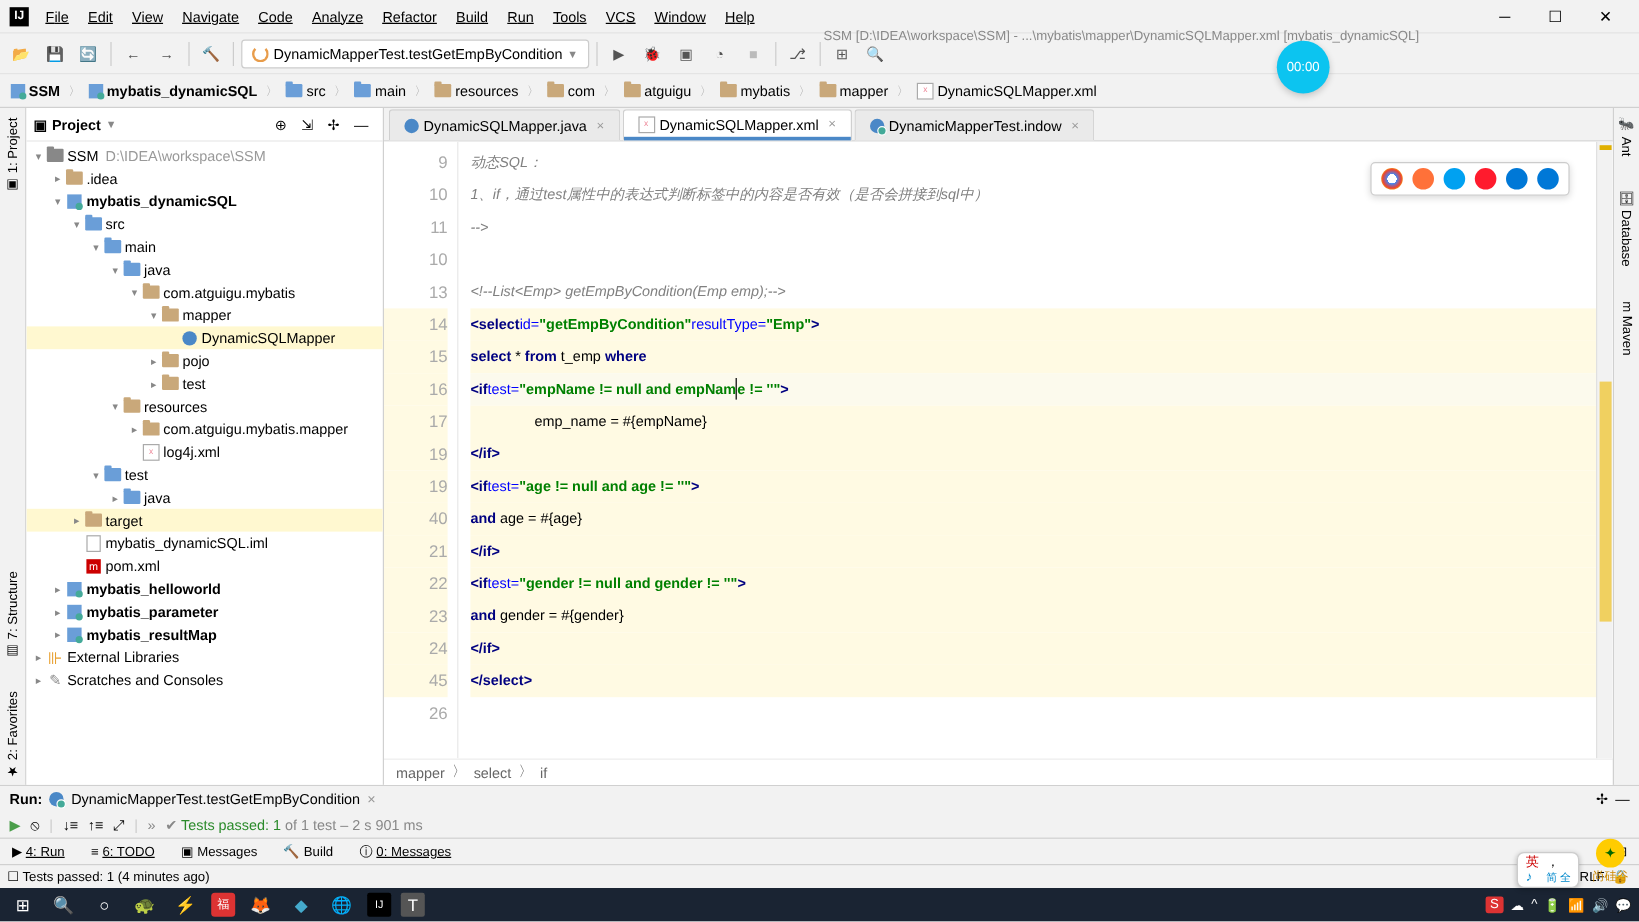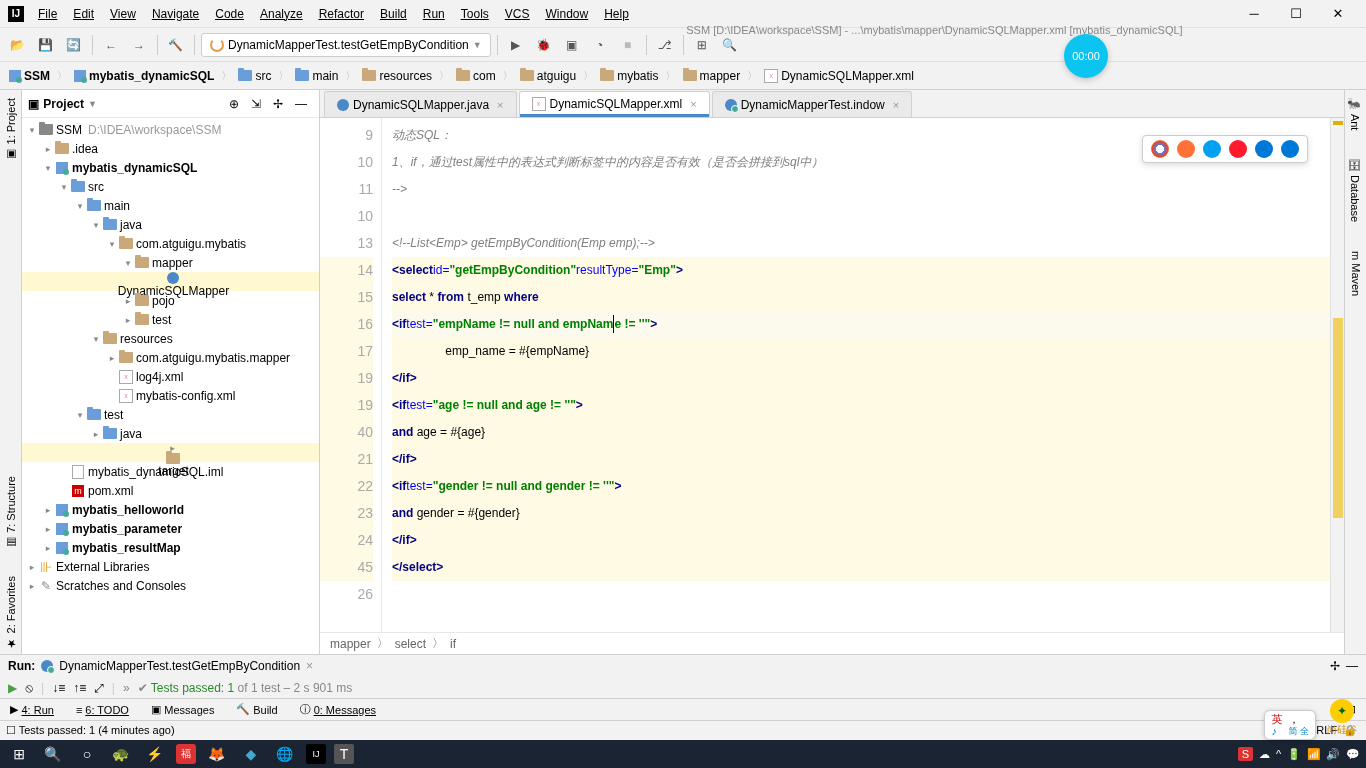--- a/index.html
+++ b/index.html
@@ -27,21 +27,21 @@
 .mainarea { display:flex; height:calc(100% - 28px - 34px - 28px - 44px - 22px - 20px - 28px); }
 .leftgutter { width:22px; background:#f2f2f2; border-right:1px solid #d0d0d0; display:flex; flex-direction:column; align-items:center; padding-top:4px; gap:20px; }
 .leftgutter .vtab { writing-mode:vertical-rl; transform:rotate(180deg); font-size:11px; padding:4px 2px; cursor:pointer; display:flex; align-items:center; gap:4px;}
 .rightgutter { width:22px; background:#f2f2f2; border-left:1px solid #d0d0d0; display:flex; flex-direction:column; align-items:center; padding-top:4px; gap:20px; }
 .rightgutter .vtab { writing-mode:vertical-rl; font-size:11px; padding:4px 2px; cursor:pointer; display:flex; align-items:center; gap:4px;}
 .projectpane { width:298px; background:#fff; border-right:1px solid #d0d0d0; display:flex; flex-direction:column; }
 .projectpane .header { height:28px; display:flex; align-items:center; padding:0 6px; border-bottom:1px solid #e8e8e8; gap:4px; }
 .projectpane .header .title { flex:1; font-weight:bold; font-size:12px; display:flex; align-items:center; gap:4px;}
 .projectpane .tree { flex:1; overflow:auto; padding:2px 0; font-size:12px; }
 .tree-item { display:flex; align-items:center; height:19px; padding-left:4px; cursor:pointer; white-space:nowrap;}
-.tree-item.sel { background:#fff8d0;flex-direction:column; }
+.tree-item.sel { background:#fff8d0; }
 .tree-item .arrow { width:12px; font-size:9px; color:#888; text-align:center;}
 .tree-item .pad { display:inline-block; }
 .tree-item .icn { width:16px; display:flex; align-items:center; justify-content:center;}
 .tree-item .lbl { padding-left:2px; }
 .tree-item .lbl.bold { font-weight:bold; }
 .tree-item .lbl.grey { color:#999; margin-left:4px;}
 .module-icon { width:12px; height:12px; background:#6a9ed8; display:inline-block; position:relative;}
 .module-icon::after{content:"";position:absolute;right:-1px;bottom:-1px;width:6px;height:6px;background:#4a9;border-radius:50%;}
 .editorpane { flex:1; background:#fff; display:flex; flex-direction:column; min-width:0;}
 .editortabs { height:28px; display:flex; align-items:flex-end; background:#f2f2f2; border-bottom:1px solid #d0d0d0; padding-left:4px;}
@@ -318,28 +318,20 @@
         </div>
         <div class="tree-item">
           <span class="pad" style="width:80px"></span>
           <span class="arrow"></span>
           <span class="icn">
             <span class="xml-icon">x</span>
           </span>
           <span class="lbl">log4j.xml</span>
         </div>
         <div class="tree-item">
-          <span class="pad" style="width:80px"></span>
-          <span class="arrow"></span>
-          <span class="icn">
-            <span class="xml-icon">x</span>
-          </span>
-          <span class="lbl">mybatis-config.xml</span>
-        </div>
-        <div class="tree-item">
           <span class="pad" style="width:48px"></span>
           <span class="arrow">▾</span>
           <span class="icn">
             <span class="folder-icon blue"></span>
           </span>
           <span class="lbl">test</span>
         </div>
         <div class="tree-item">
           <span class="pad" style="width:64px"></span>
           <span class="arrow">▸</span>

